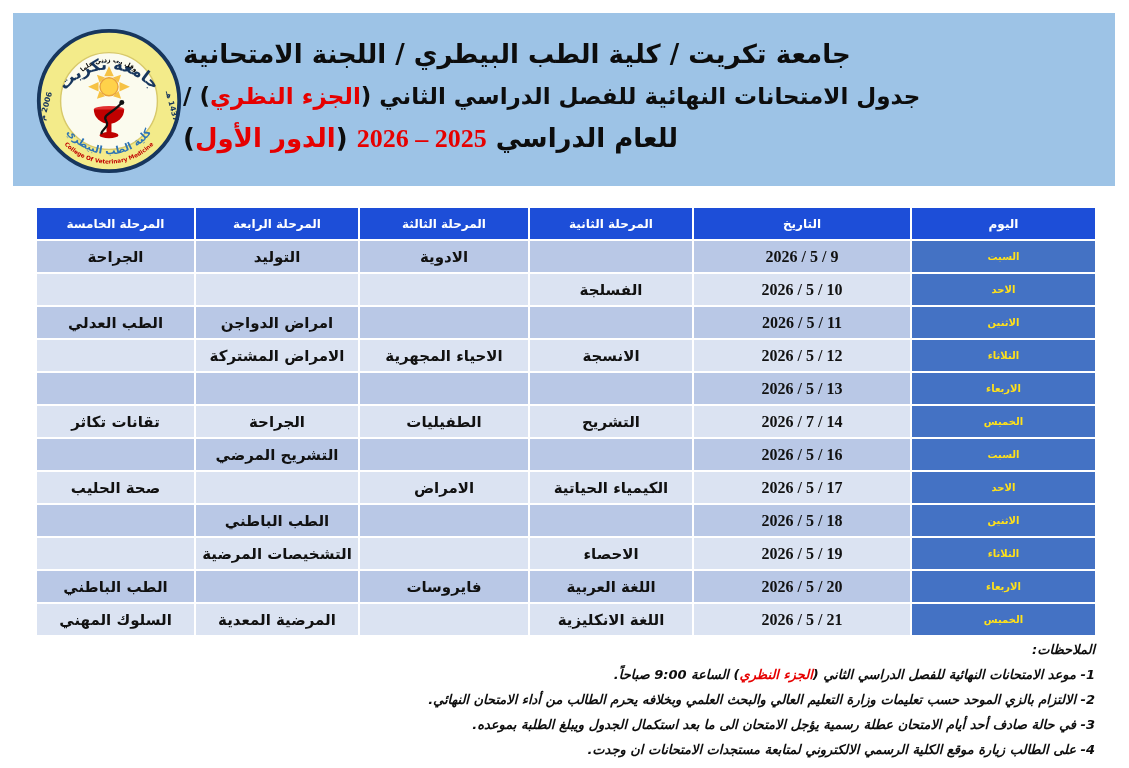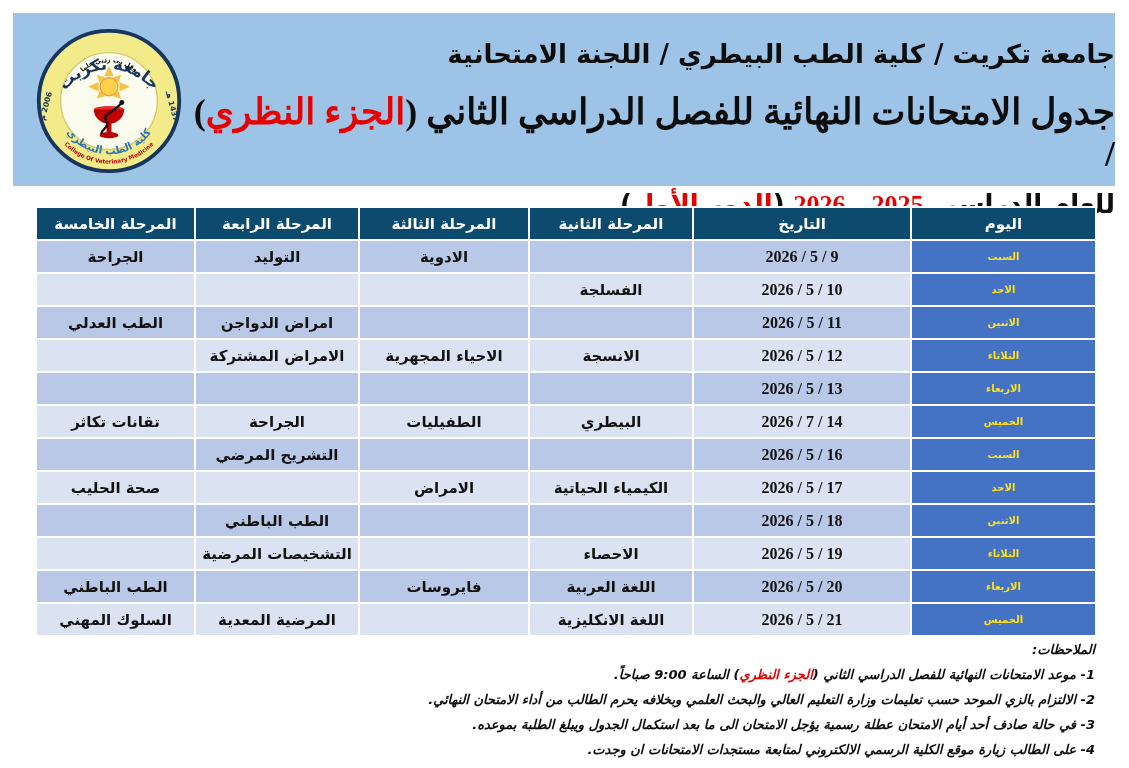--- a/index.html
+++ b/index.html
@@ -7,40 +7,40 @@
     width:1129px;height:768px;position:relative;background:#ffffff;
     font-family:"DejaVu Sans",sans-serif;overflow:hidden;
   }
   
   .banner{
     position:absolute;left:13px;top:13px;width:1102px;height:173px;
     background:#9dc3e6;
   }
   .banner-text{
     position:absolute;right:0;left:170px;top:0;bottom:0;
-    text-align:right;color:#0d0d0d;font-weight:bold;
+    text-align:left;color:#0d0d0d;font-weight:bold;
   }
   .banner-line1{margin-top:26px;font-size:26px;letter-spacing:.5px;}
-  .banner-line2{margin-top:22px;font-size:36px;font-family:Liberation Serif, serif;}
+  .banner-line2{margin-top:14px;font-size:23px;}
   .banner-line3{margin-top:14px;font-size:26px;}
   .red{color:#e60000;}
   .years{font-family:"Liberation Serif","DejaVu Serif",serif;font-weight:bold;margin-top:32px;}
   
   .logo{position:absolute;left:22px;top:14px;width:148px;height:148px;}
   
   table.schedule{
     position:absolute;left:35px;top:206px;width:1060px;
     border-collapse:collapse;table-layout:fixed;
   }
   .schedule th,.schedule td{
     border:2px solid #ffffff;height:31px;padding:0 6px;
     text-align:center;vertical-align:middle;overflow:hidden;white-space:nowrap;
   }
   .schedule thead th{
-    background:#0c4a6e;color:#ffffff;font-size:15px;font-weight:bold;
+    background:#1d4ed8;color:#ffffff;font-size:12px;font-weight:bold;
   }
   .schedule td{font-size:15px;font-weight:bold;color:#111;}
   .schedule tbody tr:nth-child(odd) td{background:#b9c8e6;}
   .schedule tbody tr:nth-child(even) td{background:#dbe3f2;}
   .schedule td.day{background:#4472c4 !important;color:#ffe11a;font-size:10px;}
   .schedule td.date{
     font-family:Liberation Serif, serif;font-size:16px;
   }
   
   .notes{
@@ -175,21 +175,21 @@
       <td class="day">الاربعاء</td>
       <td class="date">13 / 5 / 2026</td>
       <td></td>
       <td></td>
       <td></td>
       <td></td>
     </tr>
     <tr>
       <td class="day">الخميس</td>
       <td class="date">14 / 7 / 2026</td>
-      <td>البيطري</td>
+      <td>التشريح</td>
       <td>الطفيليات</td>
       <td>الجراحة</td>
       <td>تقانات تكاثر</td>
     </tr>
     <tr>
       <td class="day">السبت</td>
       <td class="date">16 / 5 / 2026</td>
       <td></td>
       <td></td>
       <td>التشريح المرضي</td>

